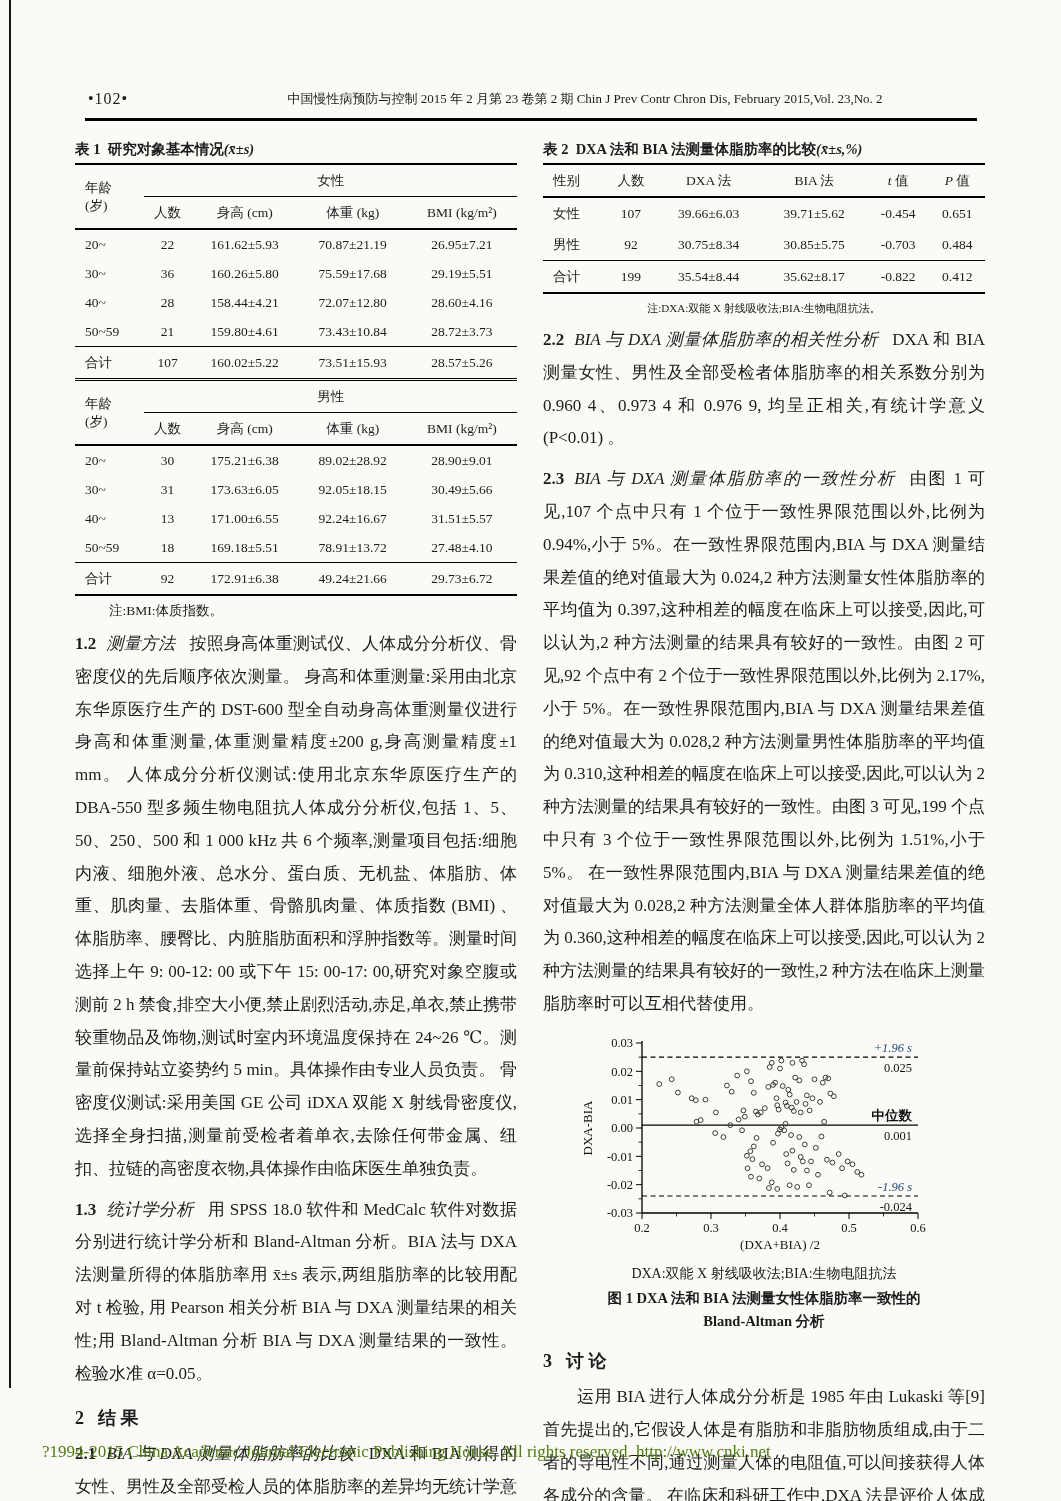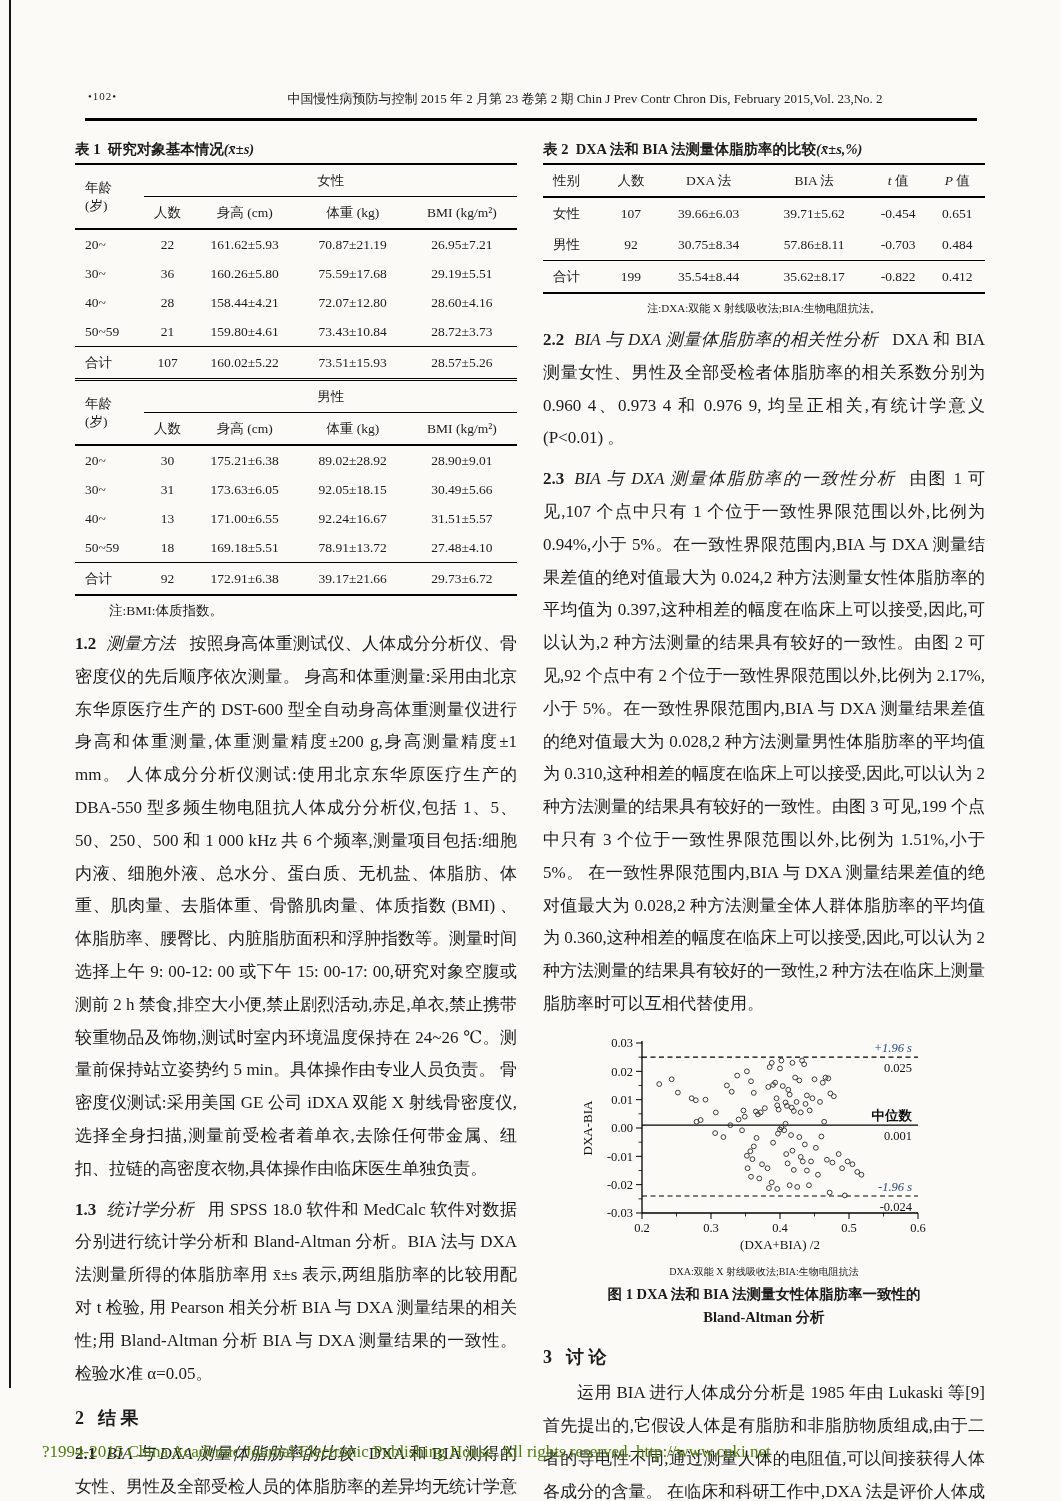--- a/index.html
+++ b/index.html
@@ -1,20 +1,20 @@
 <!DOCTYPE html>
 <html><head>
 <meta charset="utf-8">
 <style>
   html,body{margin:0;padding:0;background:#e8e8e6;}
   #page{position:relative;width:1061px;height:1501px;background:#fbfaf7;color:#1c1c1c;
         font-family:"Liberation Serif","DejaVu Serif",serif;overflow:hidden;}
   #scan-edge{position:absolute;left:9px;top:0;width:2px;height:1388px;background:#151515;}
   
-  #pageno{position:absolute;left:88px;top:90px;font-size:11px;letter-spacing:1px;}
+  #pageno{position:absolute;left:88px;top:90px;font-size:16px;letter-spacing:1px;}
   #journal-line{position:absolute;left:190px;top:90px;width:790px;text-align:center;font-size:13px;}
   #header-rule{position:absolute;left:85px;top:118px;width:892px;height:3px;background:#000;}
   
   .col{position:absolute;top:138px;width:442px;}
   #col-left{left:75px;}
   #col-right{left:543px;}
   
   .tbl-title{font-size:14.5px;font-weight:bold;margin:2px 0 4px 0;}
   .tbl-title .suffix{font-weight:bold;font-style:italic;font-family:"Liberation Serif",serif;}
   table{border-collapse:collapse;width:100%;font-size:13.5px;}
@@ -36,21 +36,21 @@
   .sec-head .num{margin-right:14px;}
   .indent{ text-indent:2em;}
   
   #figure1{margin-top:10px;text-align:center;}
   #ba-chart{display:block;margin:0 auto;}
   .tick{font-size:12.5px;font-family:"Liberation Serif",serif;fill:#111;}
   .axlabel{font-size:13px;font-family:"Liberation Serif",serif;fill:#111;}
   .ref-label{font-size:12.5px;font-style:italic;fill:#2a4b7c;font-family:"Liberation Serif",serif;}
   .ref-label-cn{font-size:13.5px;font-weight:bold;fill:#111;}
   .ref-value{font-size:12.5px;fill:#111;font-family:"Liberation Serif",serif;}
-  .fig-note{font-size:10px;margin-top:2px;}
+  .fig-note{font-size:14px;margin-top:2px;}
   .fig-caption{font-size:14.5px;font-weight:bold;margin-top:4px;line-height:1.6;}
   
   #watermark{position:absolute;left:42px;top:1442px;width:980px;color:#4d7c0f;font-size:17px;}
 </style>
 </head>
 <body>
 
 <div id="page">
   <div id="scan-edge"></div>
 
@@ -147,21 +147,21 @@
             <td>50~59</td>
             <td>18</td>
             <td>169.18±5.51</td>
             <td>78.91±13.72</td>
             <td>27.48±4.10</td>
           </tr>
       <tr class="sum-row t-bot">
             <td>合计</td>
             <td>92</td>
             <td>172.91±6.38</td>
-            <td>39.17±21.66</td>
+            <td>49.24±21.66</td>
             <td>29.73±6.72</td>
           </tr>
     </tbody>
       </table>
     <div class="tbl-note">注:BMI:体质指数。</div>
 
     <p class="para">
       <span class="num">1.2</span><span class="ktitle">测量方法</span><span>按照身高体重测试仪、人体成分分析仪、骨密度仪的先后顺序依次测量。 身高和体重测量:采用由北京东华原医疗生产的 DST-600 型全自动身高体重测量仪进行身高和体重测量,体重测量精度±200 g,身高测量精度±1 mm。 人体成分分析仪测试:使用北京东华原医疗生产的 DBA-550 型多频生物电阻抗人体成分分析仪,包括 1、5、50、250、500 和 1 000 kHz 共 6 个频率,测量项目包括:细胞内液、细胞外液、总水分、蛋白质、无机盐、体脂肪、体重、肌肉量、去脂体重、骨骼肌肉量、体质指数 (BMI) 、体脂肪率、腰臀比、内脏脂肪面积和浮肿指数等。测量时间选择上午 9: 00-12: 00 或下午 15: 00-17: 00,研究对象空腹或测前 2 h 禁食,排空大小便,禁止剧烈活动,赤足,单衣,禁止携带较重物品及饰物,测试时室内环境温度保持在 24~26 ℃。测量前保持站立姿势约 5 min。具体操作由专业人员负责。 骨密度仪测试:采用美国 GE 公司 iDXA 双能 X 射线骨密度仪,选择全身扫描,测量前受检者着单衣,去除任何带金属、纽扣、拉链的高密度衣物,具体操作由临床医生单独负责。</span>
     </p>
 
@@ -199,21 +199,21 @@
             <td>107</td>
             <td>39.66±6.03</td>
             <td>39.71±5.62</td>
             <td>-0.454</td>
             <td>0.651</td>
           </tr>
       <tr>
             <td>男性</td>
             <td>92</td>
             <td>30.75±8.34</td>
-            <td>57.86±8.11</td>
+            <td>30.85±5.75</td>
             <td>-0.703</td>
             <td>0.484</td>
           </tr>
       <tr class="sum-row t-bot">
             <td>合计</td>
             <td>199</td>
             <td>35.54±8.44</td>
             <td>35.62±8.17</td>
             <td>-0.822</td>
             <td>0.412</td>

